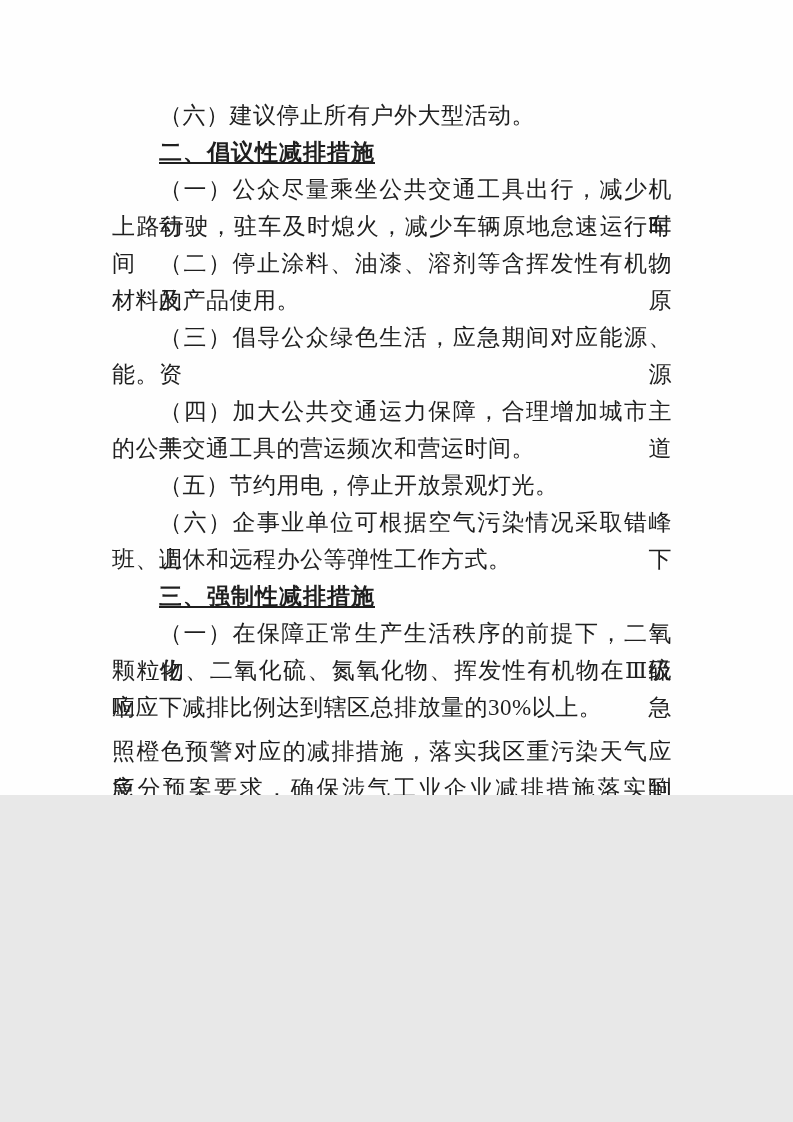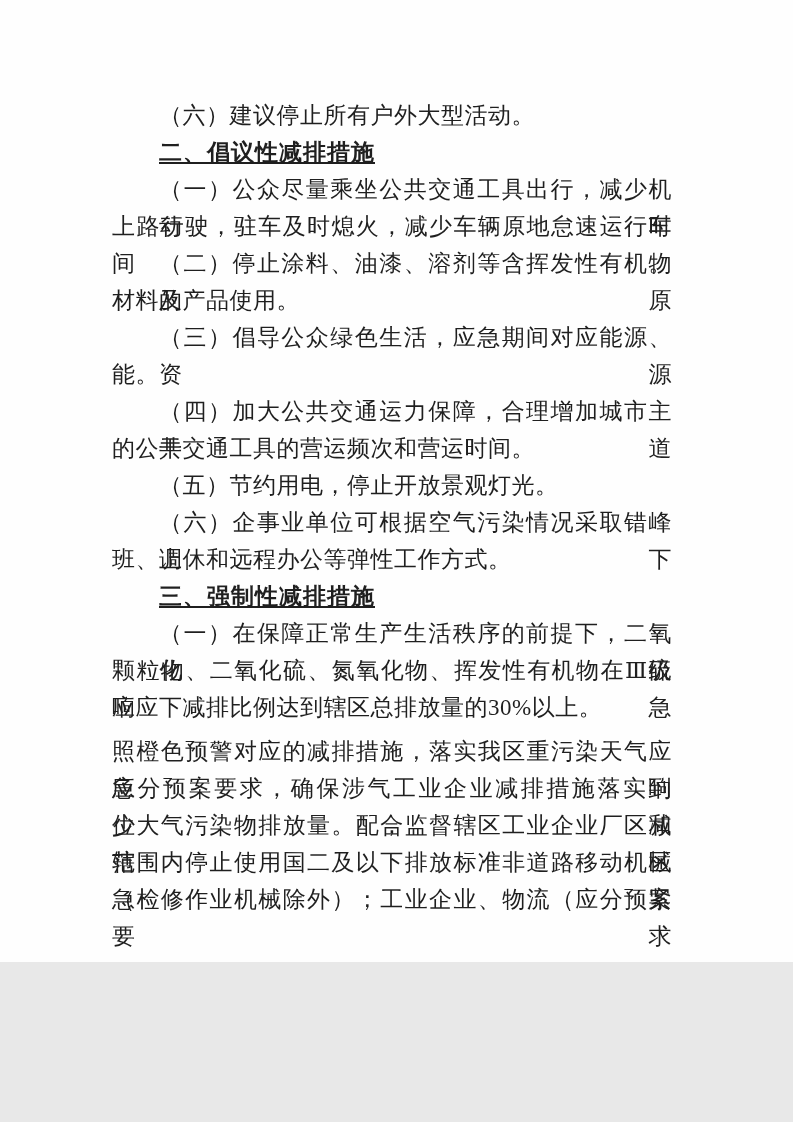--- a/index.html
+++ b/index.html
@@ -3,21 +3,21 @@
 <meta charset="utf-8">
 <style>
   html, body {
     margin: 0;
     padding: 0;
     background: #e8e8e8;
   }
   .sheet {
     position: relative;
     width: 793px;
-    height: 962px;
+    height: 795px;
     margin: 0 auto;
     background: #fefefe;
     overflow: hidden;
     font-family: "Liberation Serif", "DejaVu Serif", serif;
     color: #1f1f1f;
   }
   .doc-body {
     position: absolute;
     top: 97px;
     left: 112px;

